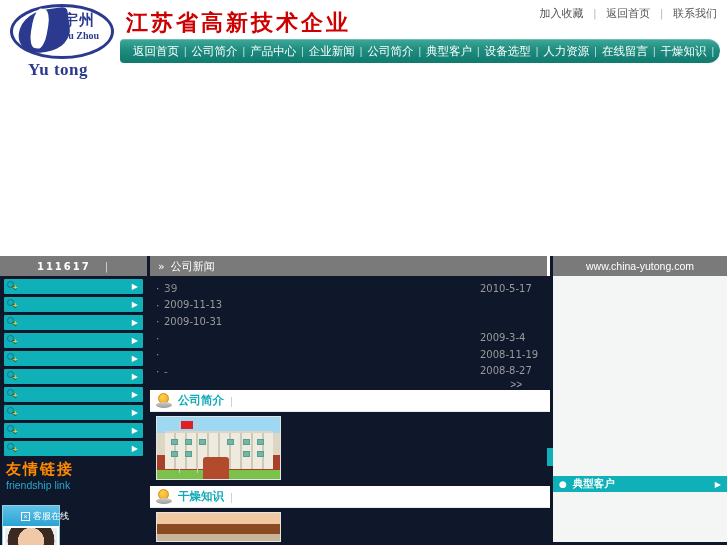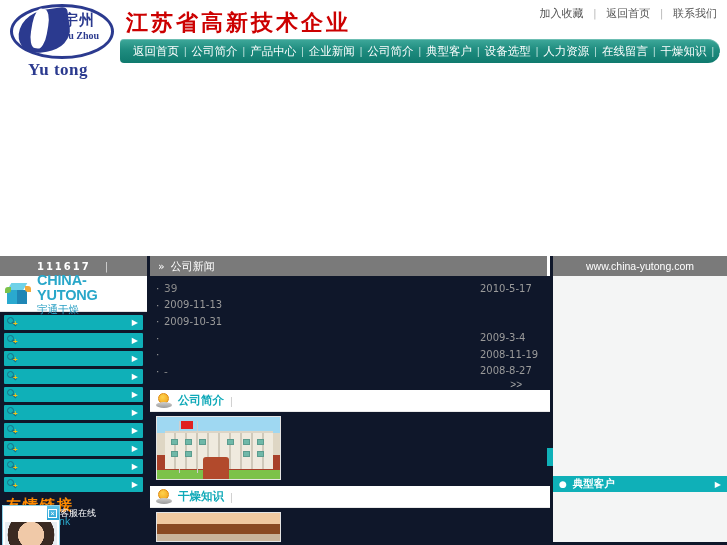--- a/index.html
+++ b/index.html
@@ -160,22 +160,22 @@
   .flink .fl-en {
     font-size:10.5px; color:#29a7c9; font-family:"Liberation Sans", sans-serif;
   }
 
   
   .cs-float {
     position:absolute; left:2px; top:249px; width:58px; z-index:20;
     border:1px solid #8fd2e8; background:#ffffff;
   }
   .cs-head {
-    height:14px; background: linear-gradient(180deg,#5fc2e8,#2aa3d4);
-    display:flex; align-items:center; padding-left:1px;margin-left:44px;
+    height:20px; background: linear-gradient(180deg,#5fc2e8,#2aa3d4);
+    display:flex; align-items:center; padding-left:18px;
   }
   .cs-head .cs-close {
     width:9px;height:9px; border:1px solid #ffffff; color:#ffffff;
     font-size:7px; line-height:7px; text-align:center; flex:none;
   }
   .cs-head .cs-title {
     color:#ffffff; font-size:9px; margin-left:3px;
     font-family:"DejaVu Sans", sans-serif; white-space:nowrap;
   }
   .cs-body { height:36px; background:#fff; padding:2px; }
@@ -346,33 +346,20 @@
 
   <div class="main">
 
     <div class="col-left">
 
       <div class="graybar left-head">
         <span>111617</span>
         <span class="bar-sep">|</span>
       </div>
 
-      <div class="brand-row">
-        <span class="cube">
-          <span class="c-top"></span>
-            <span class="c-l"></span>
-            <span class="c-r"></span>
-          <span class="leaf1"></span>
-            <span class="leaf2"></span>
-        </span>
-        <span class="brand-text">
-          <div class="b1">CHINA-YUTONG</div>
-          <div class="b2">宇通干燥</div>
-        </span>
-      </div>
 
       <div class="menu">
         <div class="menu-item">
           <span class="m-ico">
               <span class="mag"></span>
               <span class="handle"></span>
               <span class="plus">+</span>
             </span>
           <span class="m-label"></span>
           <span class="m-arrow">▶</span>

